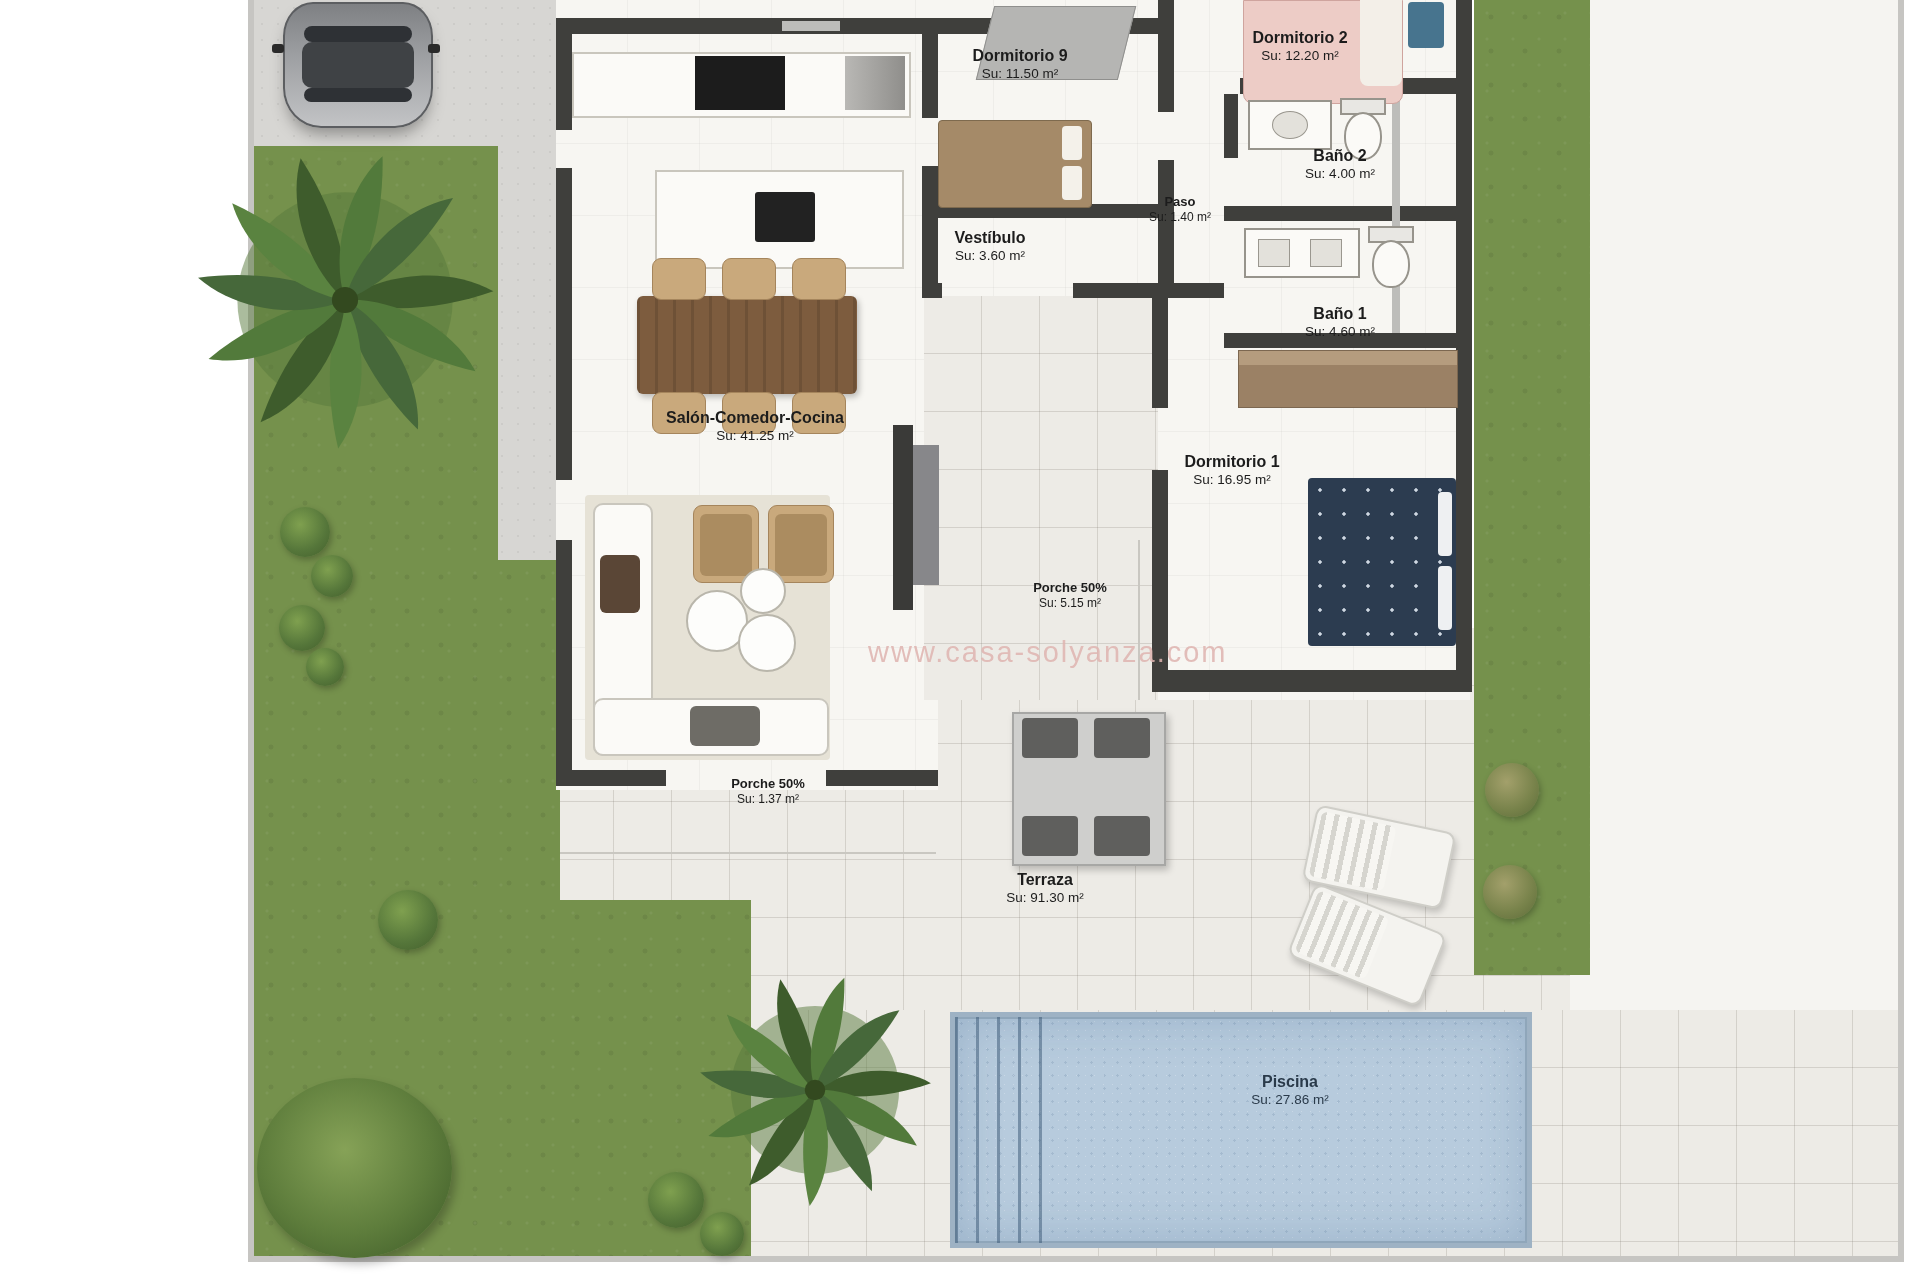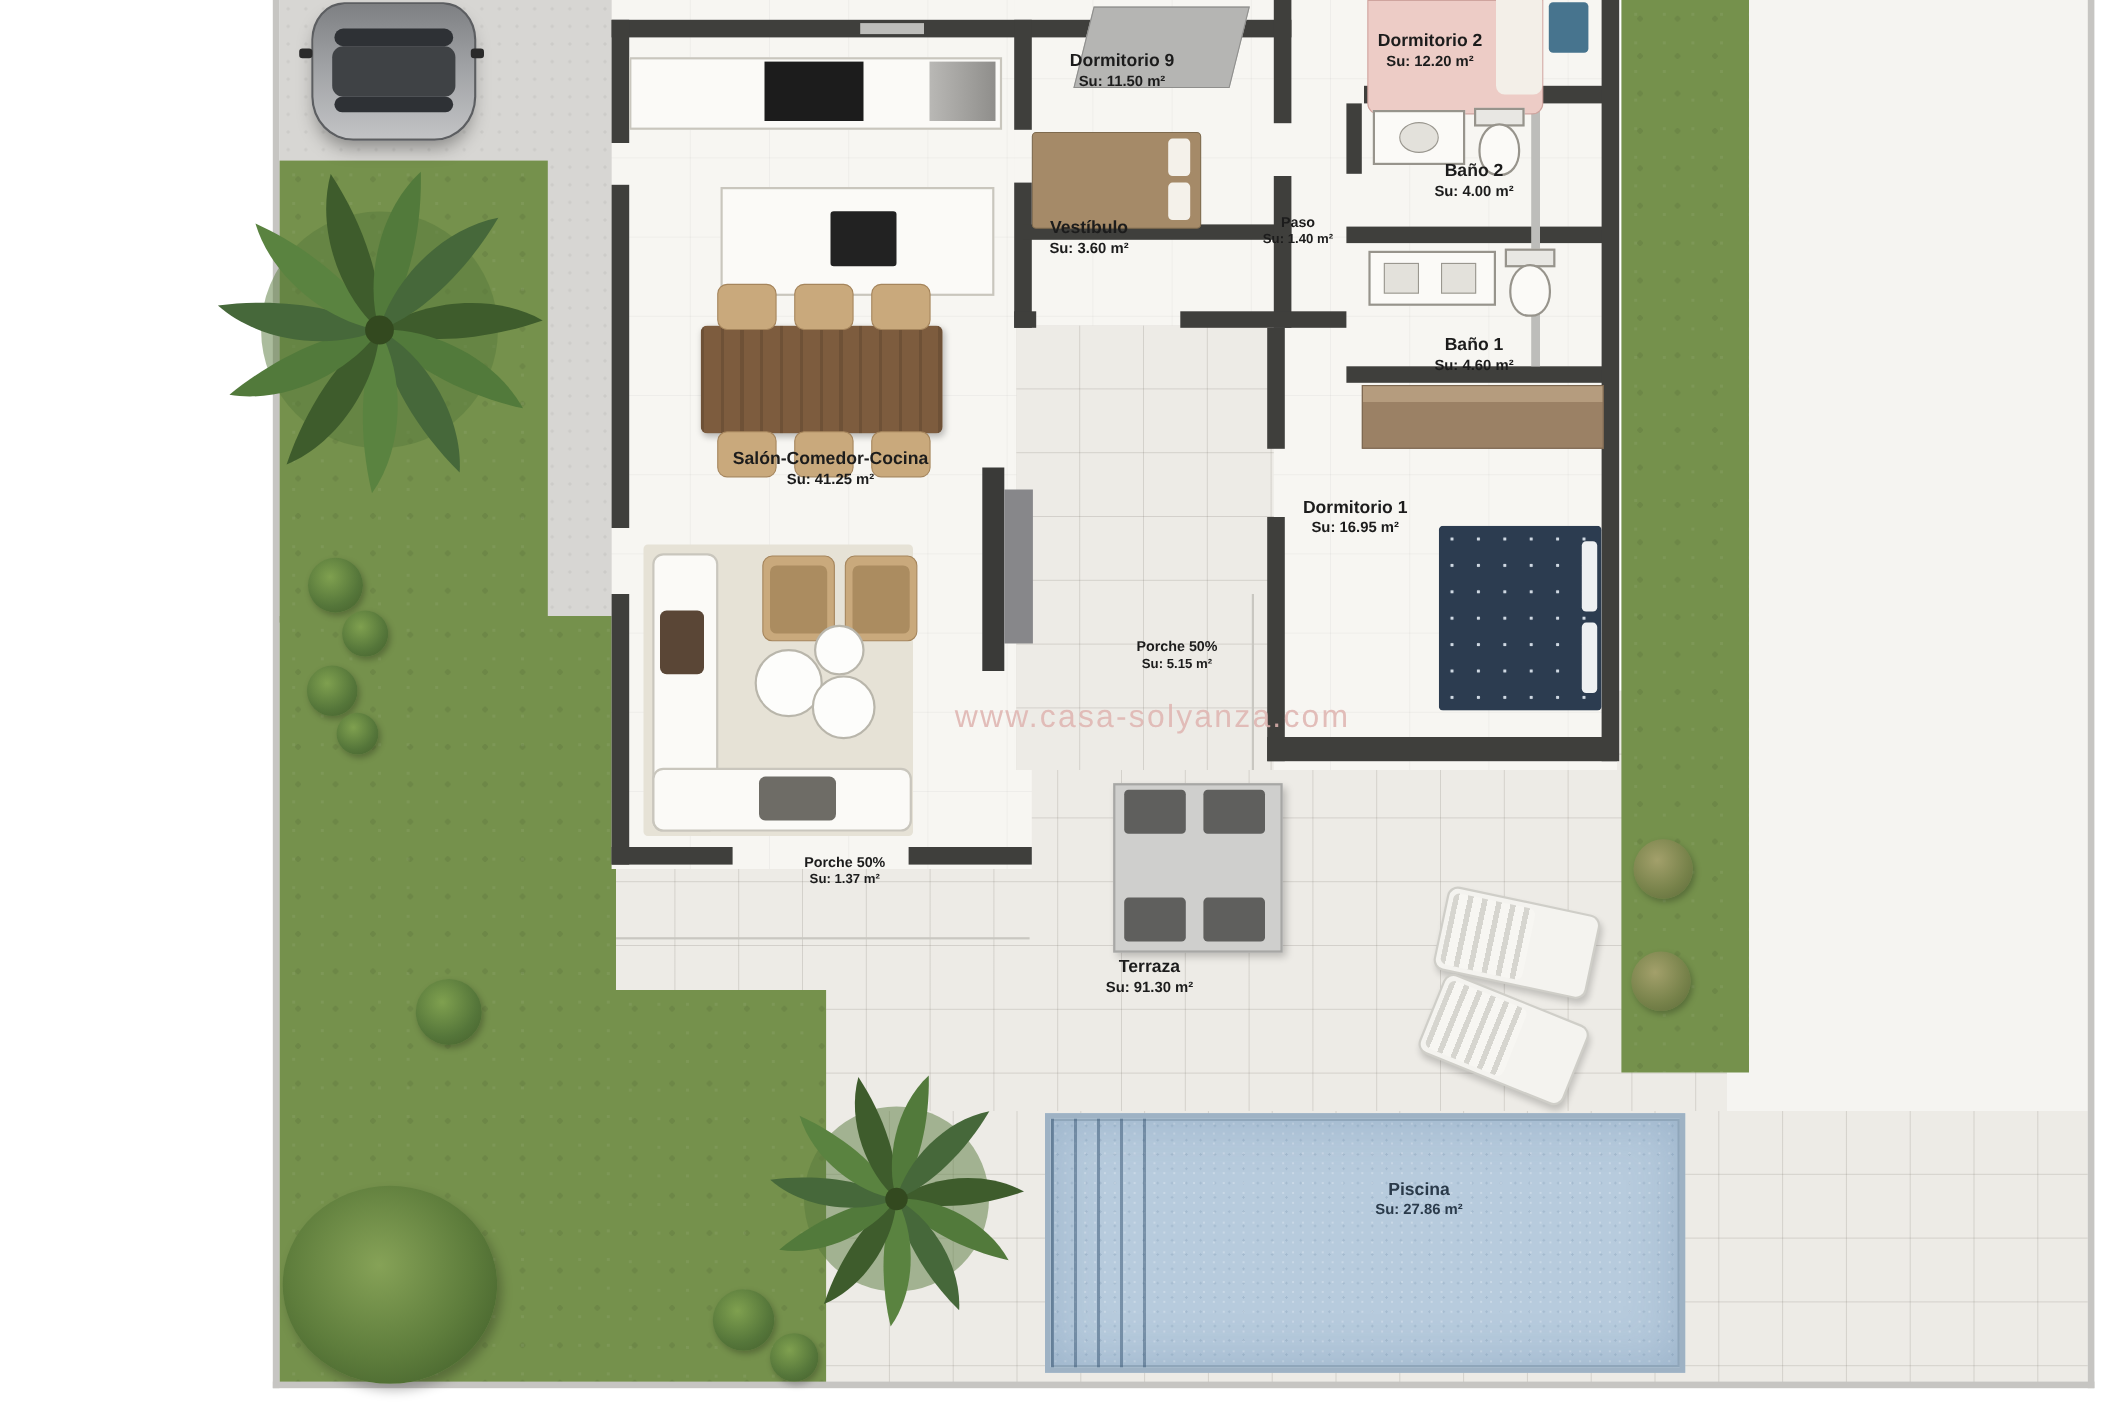--- a/index.html
+++ b/index.html
@@ -50,21 +50,21 @@
   #pool{background:var(--pool-water,#b7cbdd);border:5px solid var(--pool-edge,#9eb2c4);
     background-image:radial-gradient(rgba(255,255,255,.25) 10%,transparent 11%),
                      radial-gradient(rgba(90,120,150,.20) 12%,transparent 13%);
     background-size:9px 9px,13px 13px;
     box-shadow:inset 0 0 0 2px #8fa6ba, inset 0 0 46px rgba(60,95,135,.25);}
   #pool .steps{position:absolute;left:0;top:0;bottom:0;width:104px;
     background:repeating-linear-gradient(90deg,rgba(55,85,115,.5) 0 3px,transparent 3px 21px);}
   
   .room-label{position:absolute;transform:translateX(-50%);text-align:center;color:#1c1c1c;z-index:40;line-height:1.25;}
   .room-label .rname{font-size:16px;font-weight:700;white-space:nowrap;}
-  .room-label .rarea{font-size:13.5px;font-weight:700;white-space:nowrap;text-align:center;}
+  .room-label .rarea{font-size:13.5px;font-weight:400;white-space:nowrap;text-align:center;}
   .room-label.small .rname{font-size:13px;}
   .room-label.small .rarea{font-size:12px;}
   #watermark{position:absolute;left:868px;top:636px;font-size:29px;letter-spacing:2px;
     color:#dfb4b0;opacity:.85;z-index:39;white-space:nowrap;text-align:center;}
   
   #car-body{background:linear-gradient(180deg,#7e8083 0%,#9fa1a4 45%,#c2c3c5 100%);
     border:2px solid #5c5e61;border-radius:30px 30px 38px 38px/34px 34px 40px 40px;
     box-shadow:0 10px 16px -4px rgba(0,0,0,.35);}
   .car-glass{background:#2e3135;border-radius:8px;}
   .car-part{background:#3f4245;border-radius:10px;}
@@ -250,21 +250,21 @@
     <div class="rarea">Su: 12.20 m²</div>
   </div>
   <div class="room-label" style="left:1340px;top:146px;">
     <div class="rname">Baño 2</div>
     <div class="rarea">Su: 4.00 m²</div>
   </div>
   <div class="room-label small" style="left:1180px;top:194px;">
     <div class="rname">Paso</div>
     <div class="rarea">Su: 1.40 m²</div>
   </div>
-  <div class="room-label" style="left:990px;top:198px;">
+  <div class="room-label" style="left:990px;top:228px;">
     <div class="rname">Vestíbulo</div>
     <div class="rarea">Su: 3.60 m²</div>
   </div>
   <div class="room-label" style="left:1340px;top:304px;">
     <div class="rname">Baño 1</div>
     <div class="rarea">Su: 4.60 m²</div>
   </div>
   <div class="room-label" style="left:755px;top:408px;">
     <div class="rname">Salón-Comedor-Cocina</div>
     <div class="rarea">Su: 41.25 m²</div>

